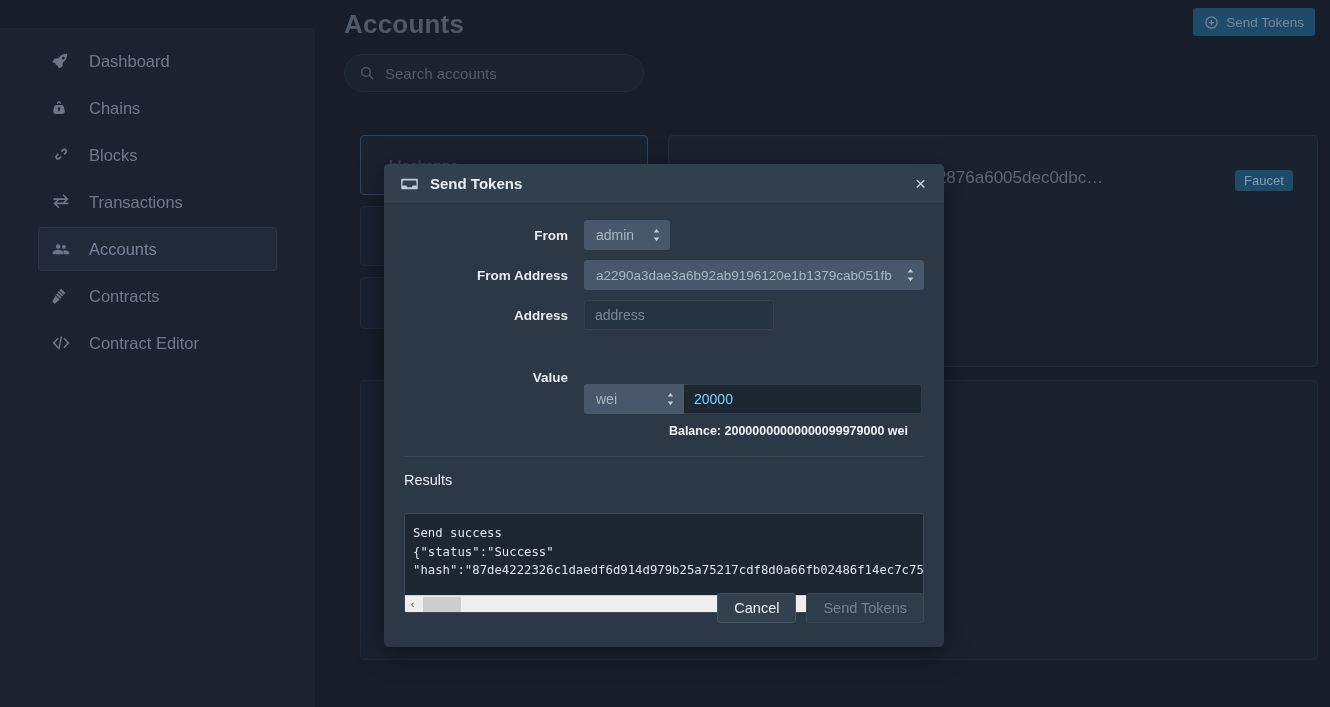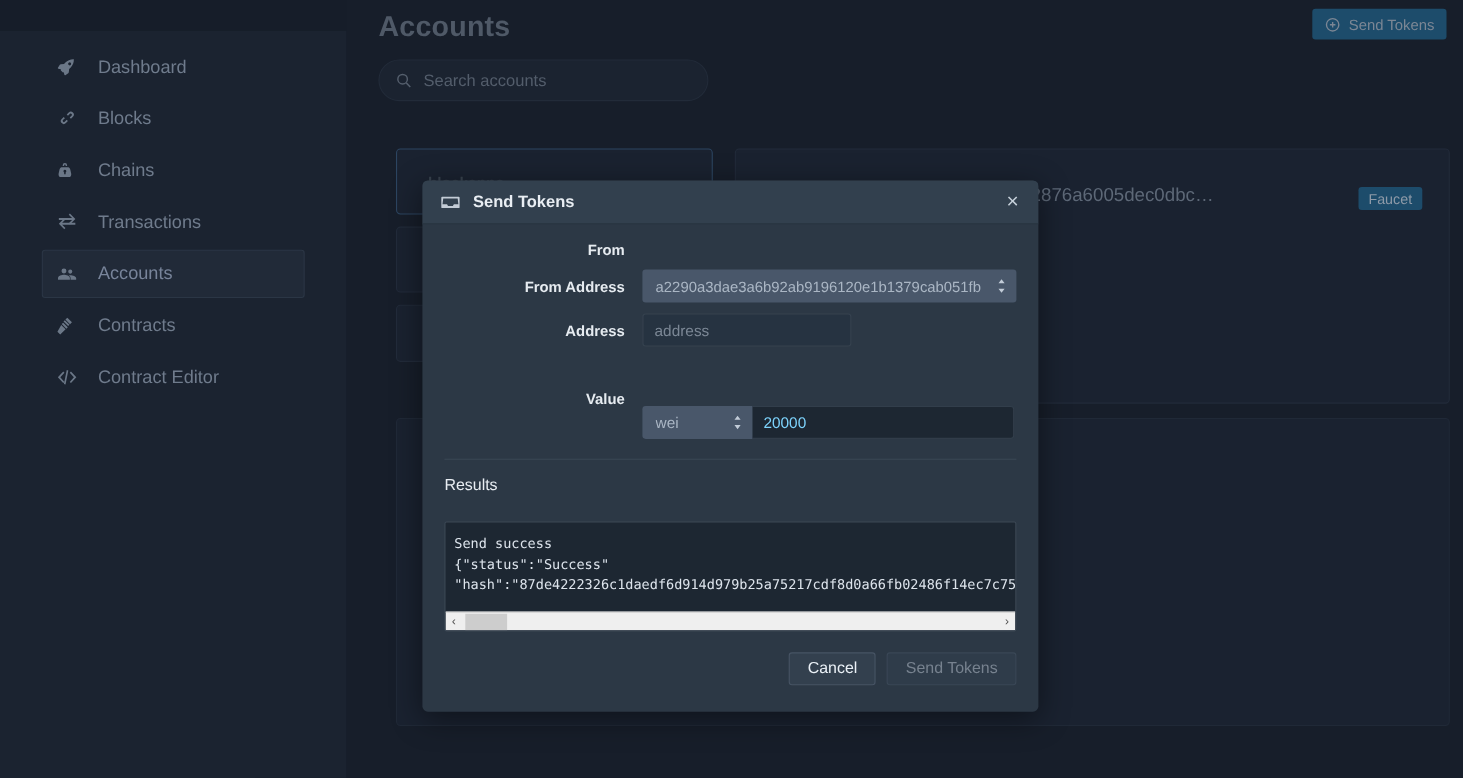--- a/index.html
+++ b/index.html
@@ -363,34 +363,34 @@
       <span class="nav-icon">
         <svg width="18" height="18" viewBox="0 0 24 24" fill="currentColor">
             <path d="M21.5 2.5c-3.6-.3-7.6 1.3-10.2 4L9.6 8.2l-3.9.4c-.5 0-.9.3-1.2.7l-2.3 3.5c-.3.5 0 1.1.5 1.2l3.1.7c-.2.6-.2 1 0 1.3l2.2 2.2c.3.3.7.3 1.3.1l.7 3.1c.1.5.8.7 1.2.4l3.5-2.3c.4-.3.6-.7.7-1.2l.4-3.9 1.7-1.7c2.7-2.6 4.3-6.6 4-10.2 0-.1-.1-.2-.2-.2zM15.4 9.6a1.8 1.8 0 1 1 2.5-2.5 1.8 1.8 0 0 1-2.5 2.5z"></path>
           </svg>
       </span>
       <span class="nav-label">Dashboard</span>
     </div>
 
     <div class="nav-item">
       <span class="nav-icon">
+        <svg width="16" height="18" viewBox="0 0 24 24" fill="currentColor">
+            <path d="M9 6V4.8a3 3 0 0 1 6 0V6h-2V4.8a1 1 0 0 0-2 0V6H9zm-1.6 1.5h9.2c1.2 0 2.3 1.5 2.8 3.4l1.2 5.4c.5 2.4-1 4.7-3.2 4.7H6.6c-2.2 0-3.7-2.3-3.2-4.7l1.2-5.4c.5-1.9 1.6-3.4 2.8-3.4zM12 11a2 2 0 0 0-1 3.7V17h2v-2.3A2 2 0 0 0 12 11z"></path>
+          </svg>
+      </span>
+      <span class="nav-label">Chains</span>
+    </div>
+
+    <div class="nav-item">
+      <span class="nav-icon">
         <svg width="18" height="18" viewBox="0 0 24 24" fill="currentColor">
             <path d="M6.8 17.2a3.6 3.6 0 0 1 0-5.1l2.4-2.4 1.5 1.5-2.4 2.4a1.5 1.5 0 0 0 2.1 2.1l2.4-2.4 1.5 1.5-2.4 2.4a3.6 3.6 0 0 1-5.1 0zm6.1-10.4l2.4-2.4a3.6 3.6 0 0 1 5.1 5.1l-2.4 2.4-1.5-1.5 2.4-2.4a1.5 1.5 0 0 0-2.1-2.1l-2.4 2.4-1.5-1.5z"></path>
           </svg>
       </span>
       <span class="nav-label">Blocks</span>
-    </div>
-
-    <div class="nav-item">
-      <span class="nav-icon">
-        <svg width="16" height="18" viewBox="0 0 24 24" fill="currentColor">
-            <path d="M9 6V4.8a3 3 0 0 1 6 0V6h-2V4.8a1 1 0 0 0-2 0V6H9zm-1.6 1.5h9.2c1.2 0 2.3 1.5 2.8 3.4l1.2 5.4c.5 2.4-1 4.7-3.2 4.7H6.6c-2.2 0-3.7-2.3-3.2-4.7l1.2-5.4c.5-1.9 1.6-3.4 2.8-3.4zM12 11a2 2 0 0 0-1 3.7V17h2v-2.3A2 2 0 0 0 12 11z"></path>
-          </svg>
-      </span>
-      <span class="nav-label">Chains</span>
     </div>
 
     <div class="nav-item">
       <span class="nav-icon">
         <svg width="20" height="18" viewBox="0 0 24 24" fill="currentColor">
             <path d="M2 9h16l-4-4 1.4-1.4L22 10.1 15.4 16.7 14 15.3l4-4H2V9z" transform="translate(0,-2)"></path>
             <path d="M22 15H6l4 4-1.4 1.4L2 13.9l6.6-6.6L10 8.7l-4 4h16V15z" transform="translate(0,0)"></path>
           </svg>
       </span>
       <span class="nav-label">Transactions</span>
@@ -469,20 +469,32 @@
           </svg>
       </span>
       <span id="modal-title">Send Tokens</span>
       <button id="modal-close">×</button>
     </div>
 
     <div id="modal-body">
 
       <div class="frow">
         <div class="flabel">From</div>
+        <div class="fcontrol">
+          <span class="sel-wrap">
+            <select class="sel" id="sel-from">
+              <option>admin</option>
+            </select>
+            <span class="sel-arrows">
+              <svg width="9" height="14" viewBox="0 0 10 16" fill="currentColor">
+                  <path d="M5 1l3.2 4.2H1.8L5 1zM5 15l-3.2-4.2h6.4L5 15z"></path>
+                </svg>
+            </span>
+          </span>
+        </div>
       </div>
 
       <div class="frow">
         <div class="flabel">From Address</div>
         <div class="fcontrol">
           <span class="sel-wrap">
             <select class="sel" id="sel-from-address">
               <option>a2290a3dae3a6b92ab9196120e1b1379cab051fb</option>
             </select>
             <span class="sel-arrows">
@@ -513,20 +525,21 @@
                 <svg width="9" height="14" viewBox="0 0 10 16" fill="currentColor">
                     <path d="M5 1l3.2 4.2H1.8L5 1zM5 15l-3.2-4.2h6.4L5 15z"></path>
                   </svg>
               </span>
             </span>
             <input id="input-value" type="text" value="20000" style="">
           </div>
         </div>
       </div>
 
+      <div id="balance-line">Balance: 20000000000000099979000 wei</div>
 
       <div id="divider"></div>
 
       <div id="results-label">Results</div>
 
       <div id="results-box">
         <div id="results-text">Send success
 {"status":"Success"
 "hash":"87de4222326c1daedf6d914d979b25a75217cdf8d0a66fb02486f14ec7c75664"</div>
         <div id="results-scrollbar">

